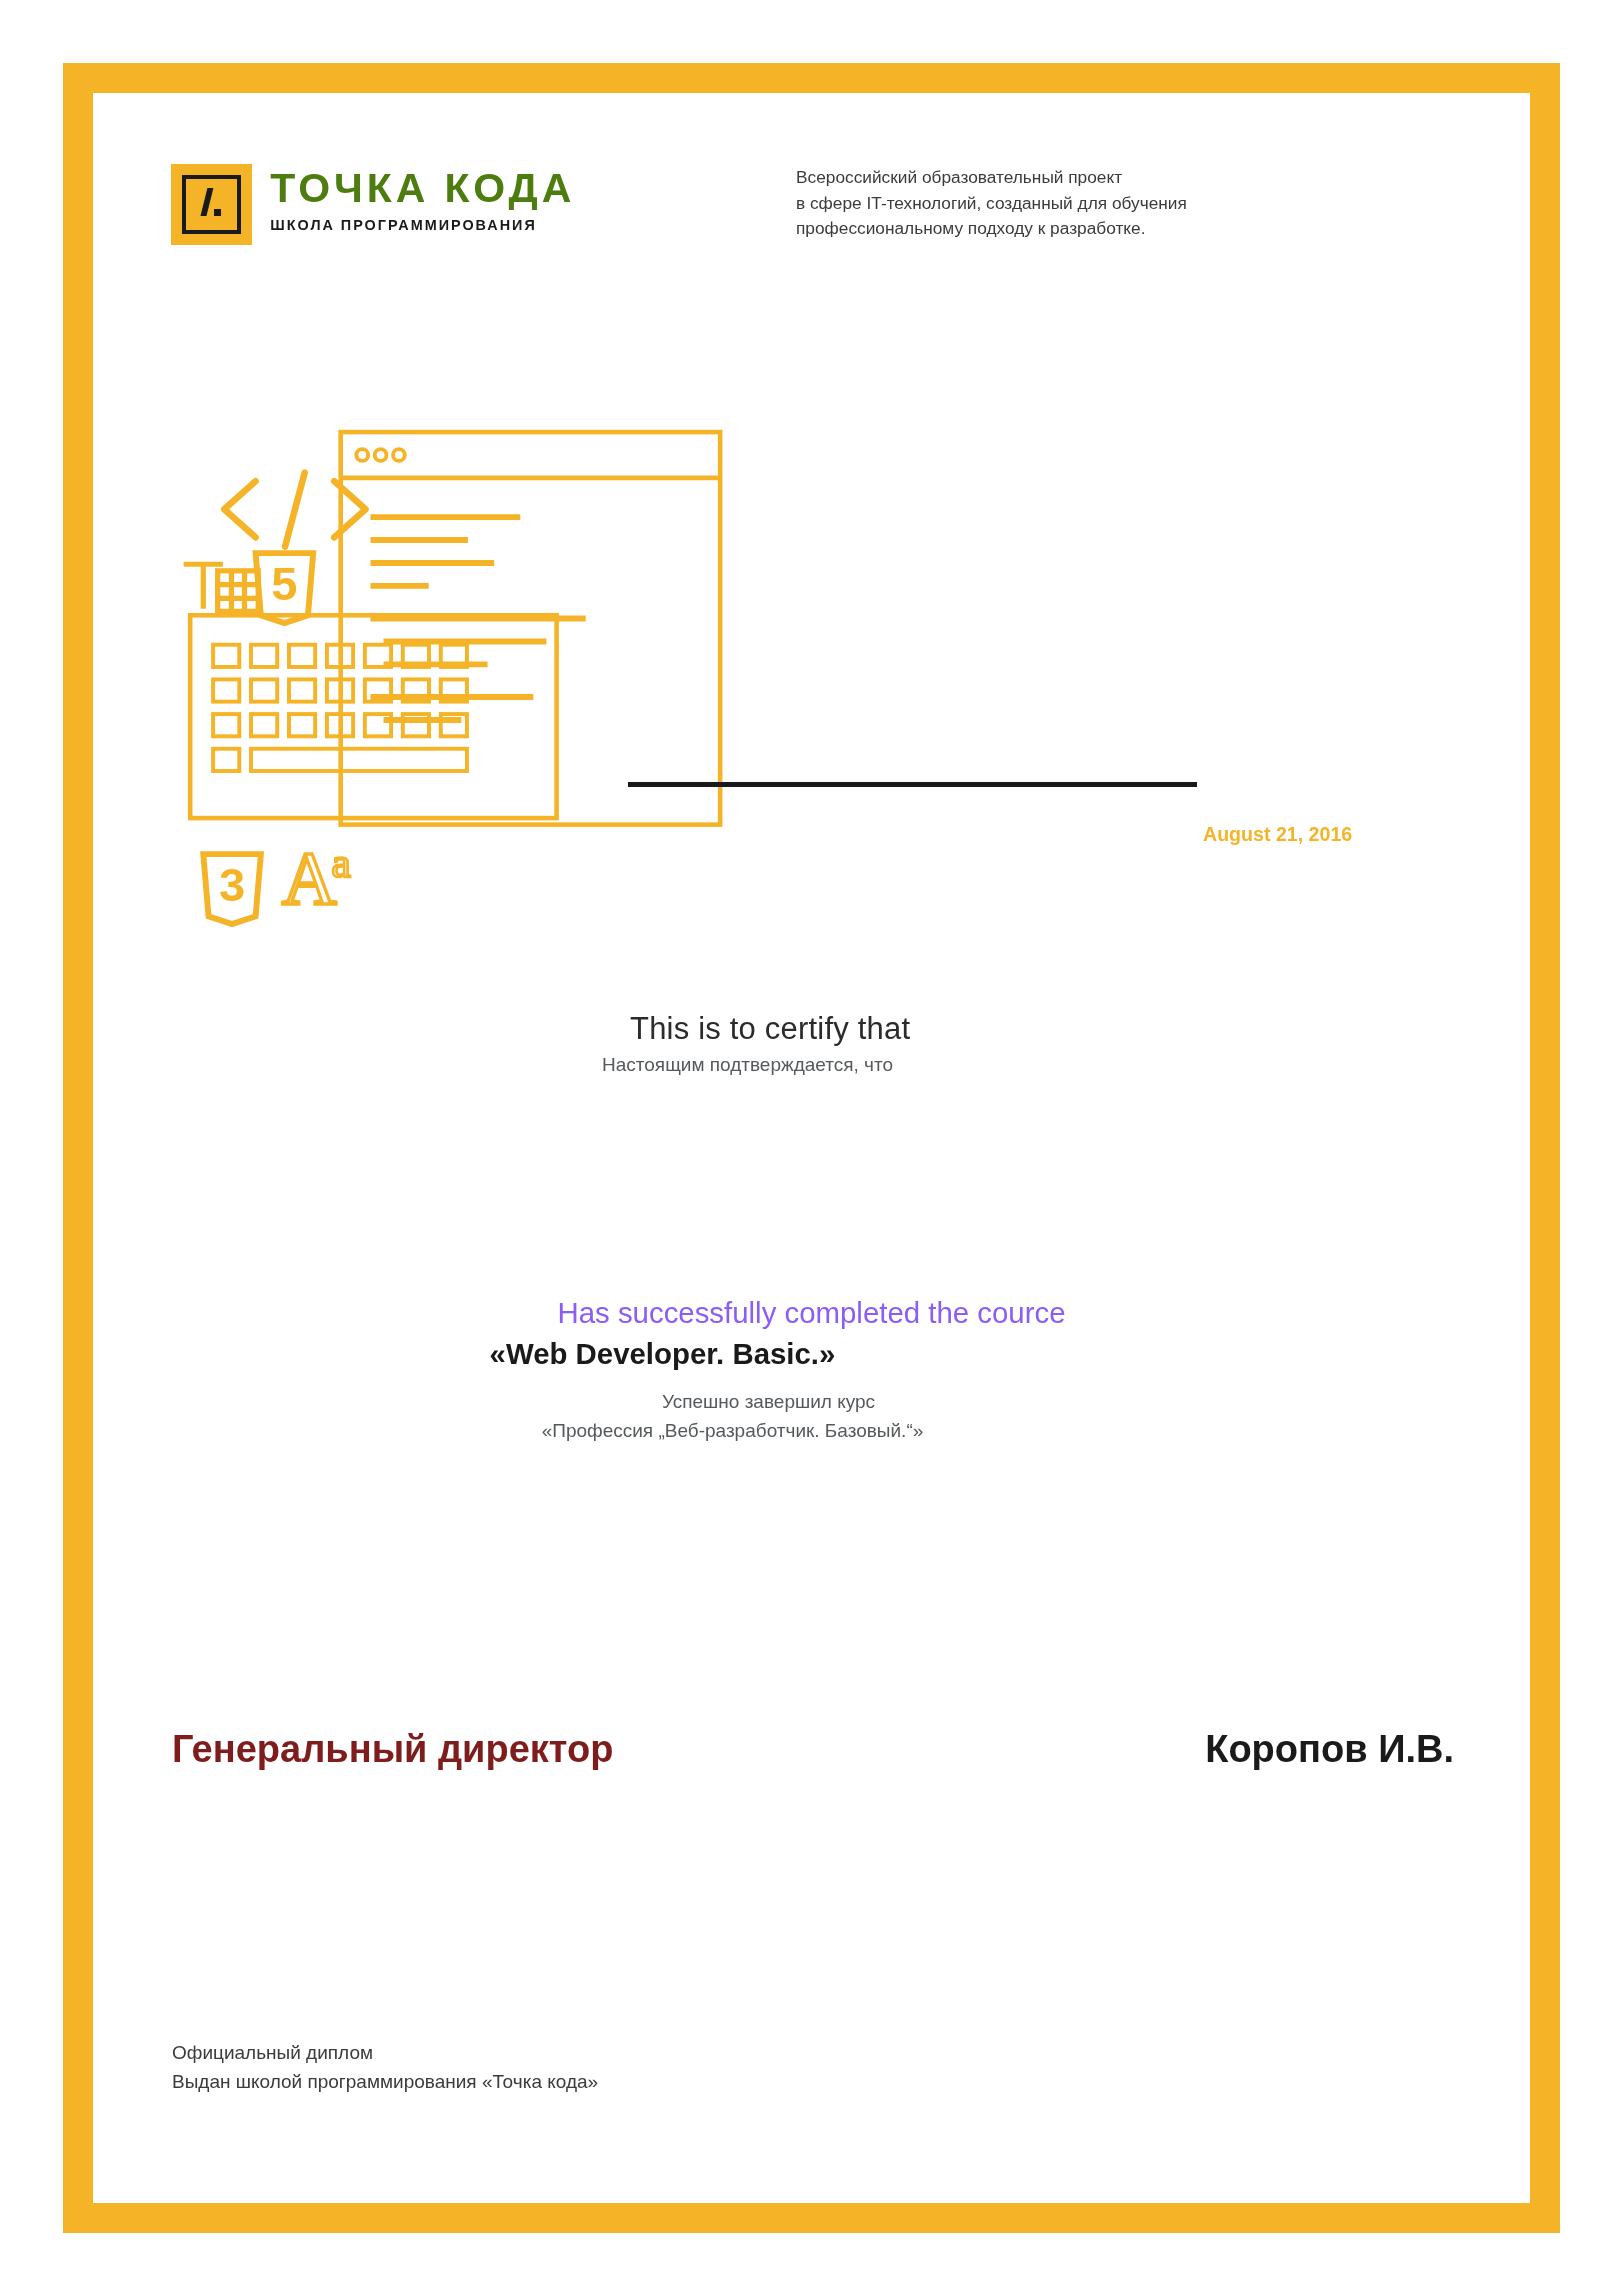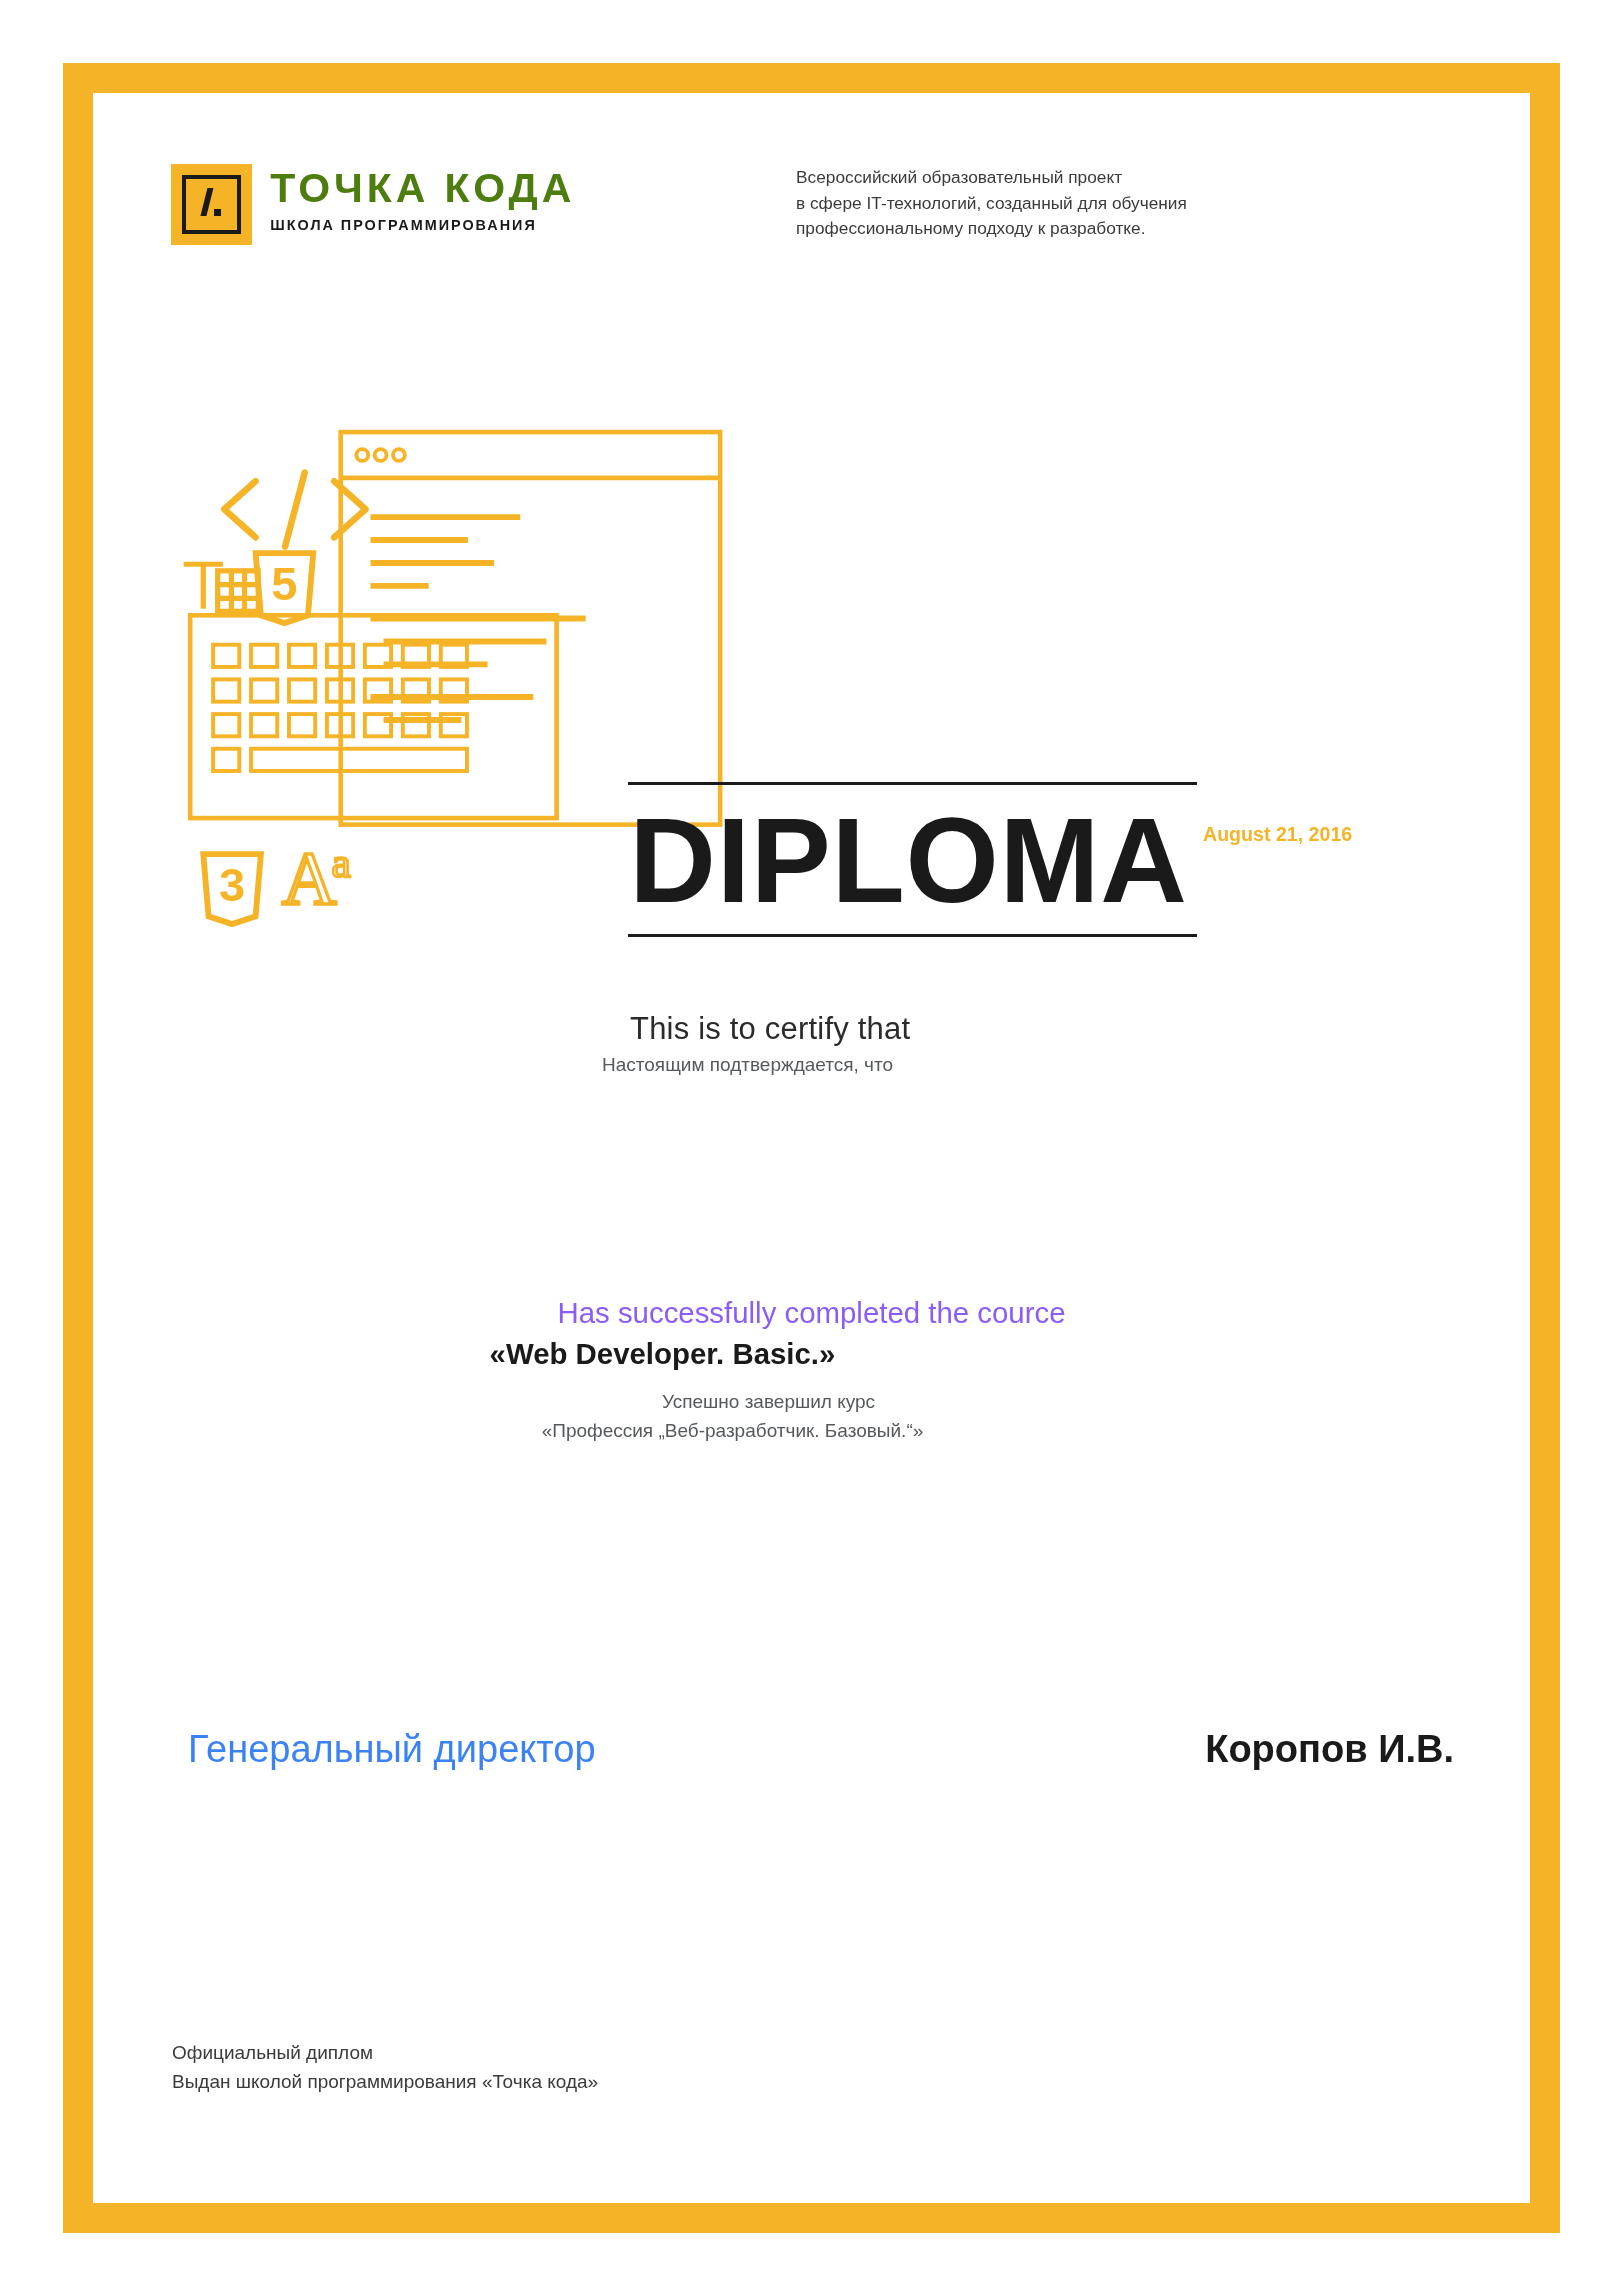--- a/index.html
+++ b/index.html
@@ -210,25 +210,25 @@
     top: 1420px;
     width: 1465px;
     text-align: center;
     font-size: 19px;
     color: #55595c;
   }
 
   
   .sign-title {
     position: absolute;
-    left: 188px;
+    left: 172px;
     top: 1728px;
     font-size: 38px;
-    font-weight: normal;
-    color: #3b82f6;
+    font-weight: bold;
+    color: #7f1d1d;
   }
   .sign-name {
     position: absolute;
     right: 169px;
     top: 1728px;
     font-size: 38px;
     font-weight: bold;
     color: #1a1a1a;
   }
 
@@ -354,21 +354,20 @@
 
       <g fill="#f5b428">
         <text x="160" y="742" font-family="'Liberation Serif', serif" font-size="116" fill="none" stroke="#f5b428" stroke-width="5">A</text>
         <text x="236" y="700" font-family="'Liberation Serif', serif" font-size="66" fill="none" stroke="#f5b428" stroke-width="4">a</text>
       </g>
     </svg>
   </div>
 
   <div class="diploma-block">
     <div class="rule"></div>
-    <div class="diploma-word">DIPLOMA</div>
     <div class="rule"></div>
     <div class="diploma-date">August 21, 2016</div>
   </div>
 
   <div class="certify-en">This is to certify that</div>
   <div class="certify-ru">Настоящим подтверждается, что</div>
 
   <div class="course-en-1">Has successfully completed the cource</div>
   <div class="course-en-2">«Web Developer. Basic.»</div>
   <div class="course-ru-1">Успешно завершил курс</div>

